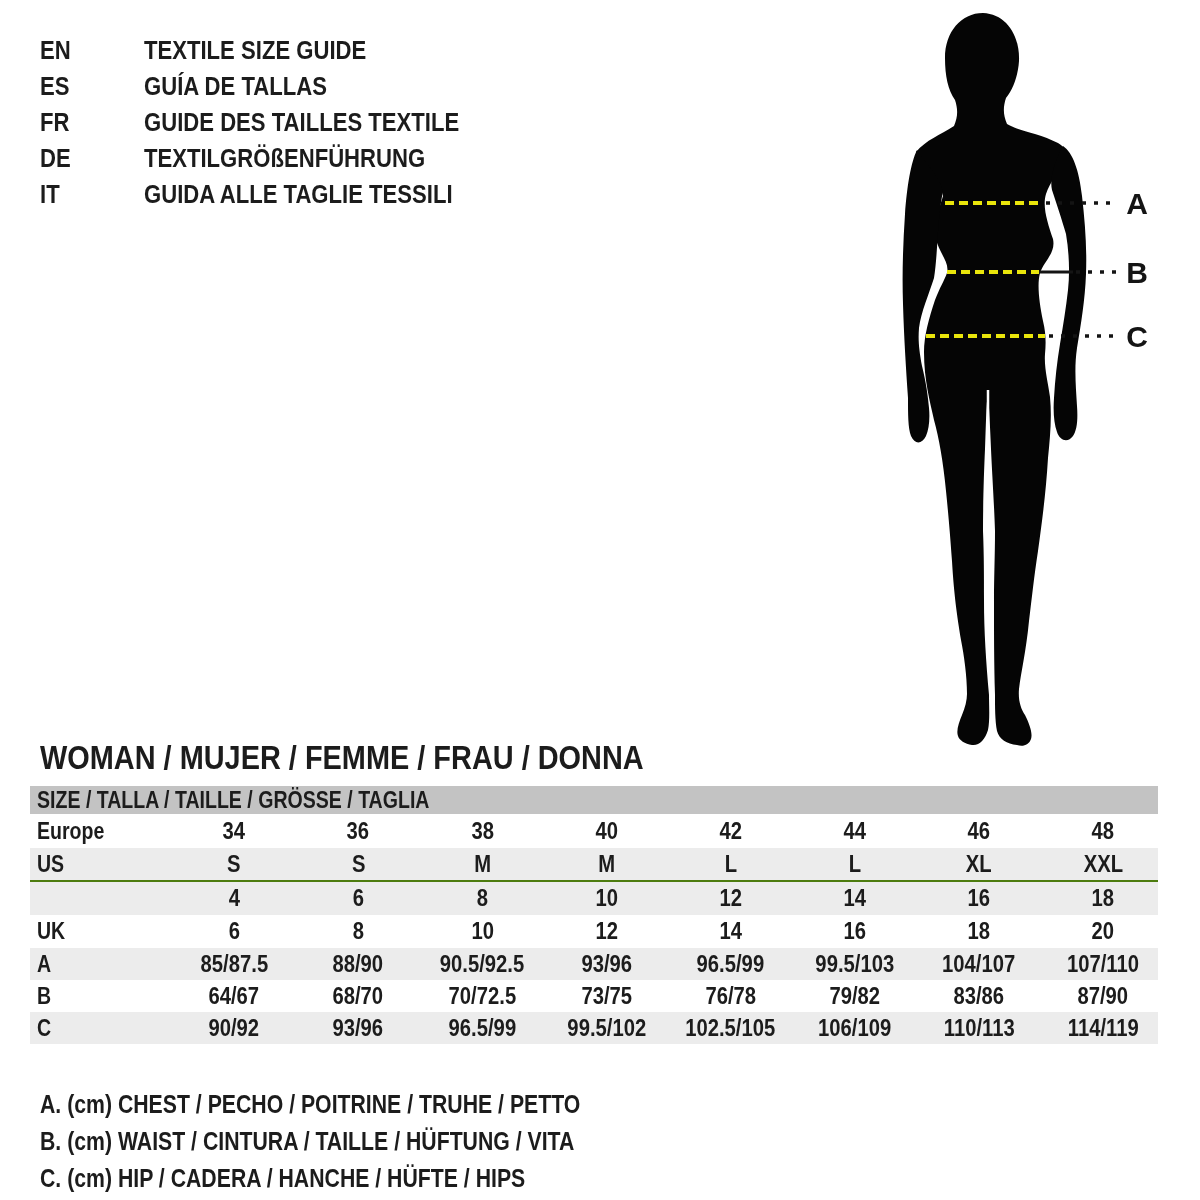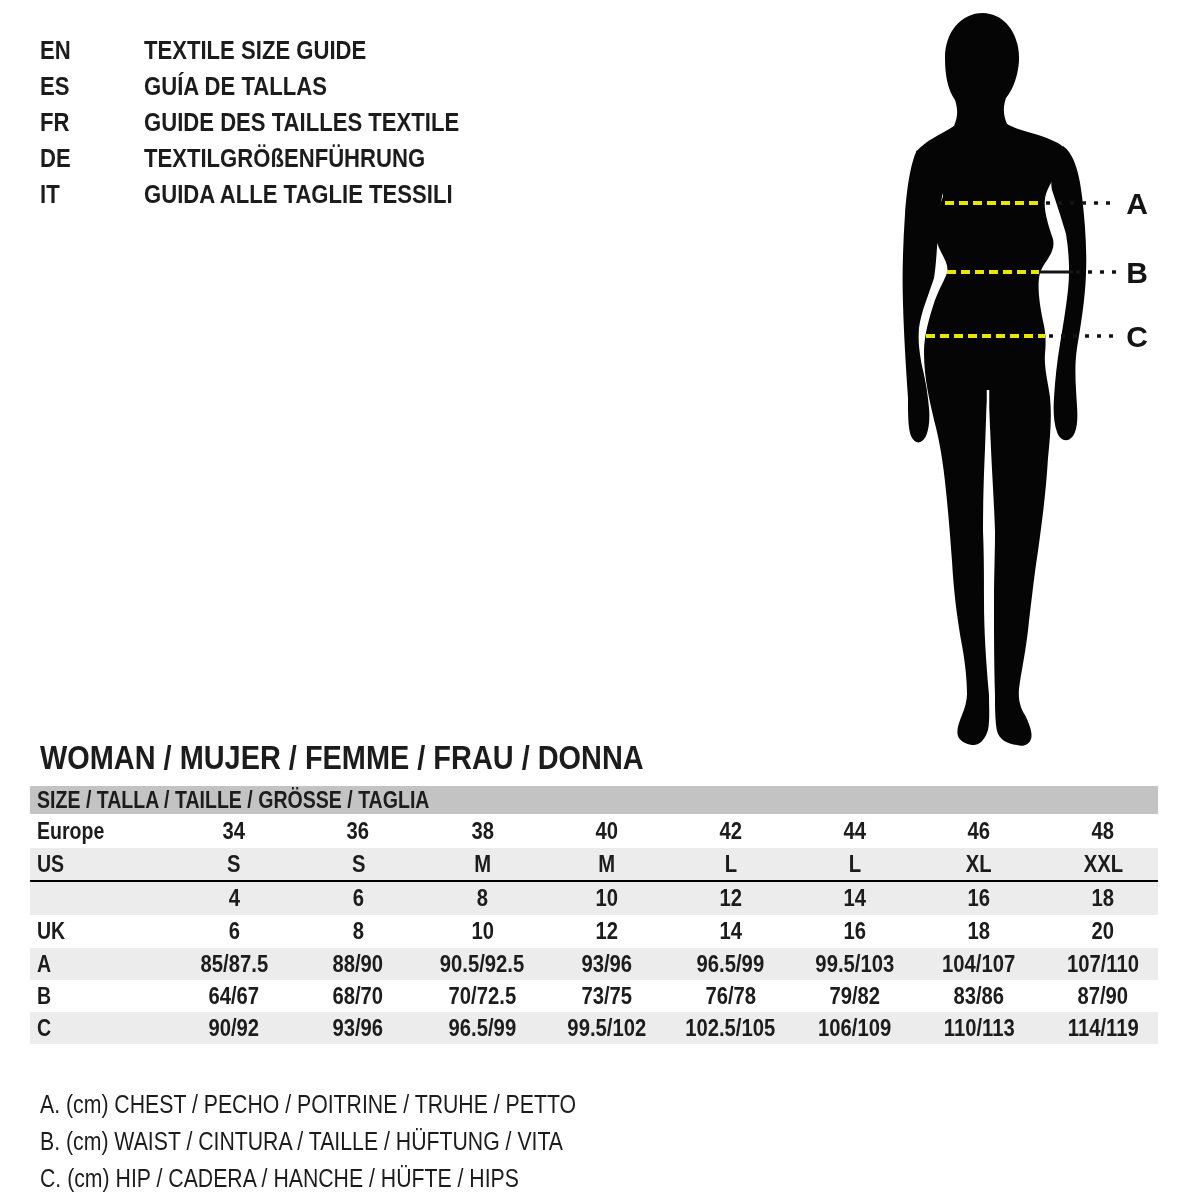--- a/index.html
+++ b/index.html
@@ -28,27 +28,27 @@
   .marker-letter{fill:var(--ink,#141414);font-family:"Liberation Sans",sans-serif;font-size:30px;font-weight:bold;text-anchor:middle;}
 
   
   .woman-title{position:absolute;left:40px;top:738px;font-weight:bold;font-size:34px;}
 
   
   .size-table{position:absolute;left:21px;top:786px;width:1128px;font-weight:bold;font-size:23px;margin-left:9px;}
   .table-header{height:28px;background:var(--header-bg,#c3c3c3);display:flex;align-items:center;padding-left:7px;box-sizing:border-box;font-size:23px;}
   .trow{display:grid;grid-template-columns:135px repeat(8,1fr);align-items:center;box-sizing:border-box;gap:14px;}
   .trow.shaded{background:var(--shaded-bg,#ececec);}
-  .trow.gap-below{border-bottom:2px solid #000000;}
+  .trow.gap-below{border-bottom:2px solid #4d7c0f;}
   .cell{text-align:center;overflow:visible;}
   .cell.label{text-align:left;padding-left:7px;}
 
   
   .legend{position:absolute;left:40px;top:1086px;}
-  .legend-line{height:37px;display:flex;align-items:center;font-weight:normal;font-size:25px;}
+  .legend-line{height:37px;display:flex;align-items:center;font-weight:bold;font-size:25px;}
 </style>
 </head>
 <body>
 
 <div class="langs">
     <div class="lang-row">
       <span class="lang-code"><span class="cond">EN</span></span>
       <span class="lang-label"><span class="cond">TEXTILE SIZE GUIDE</span></span>
     </div>
     <div class="lang-row">

